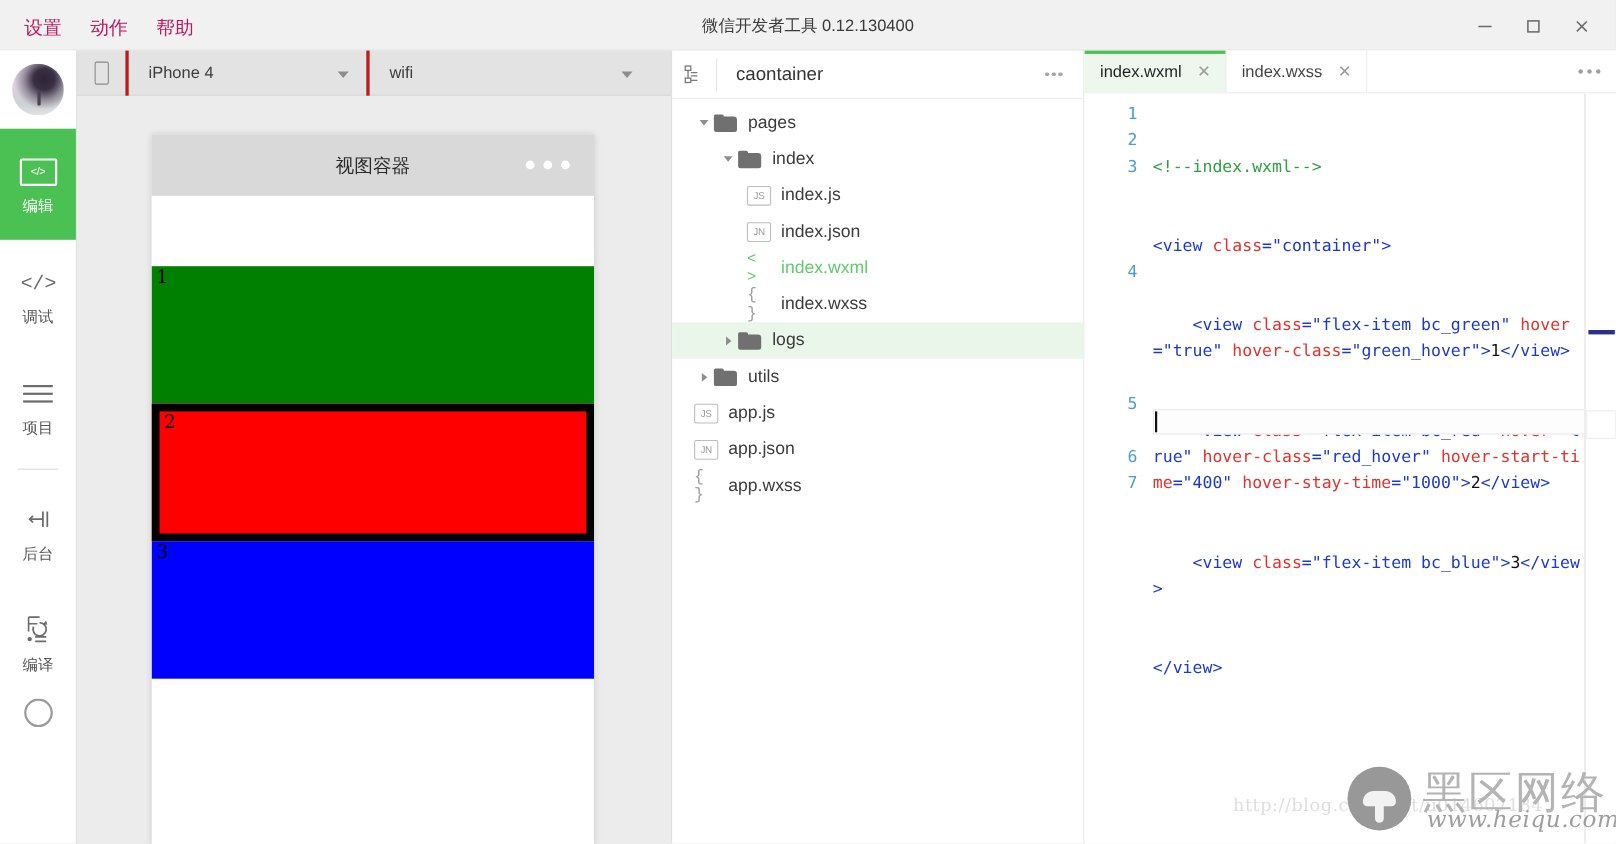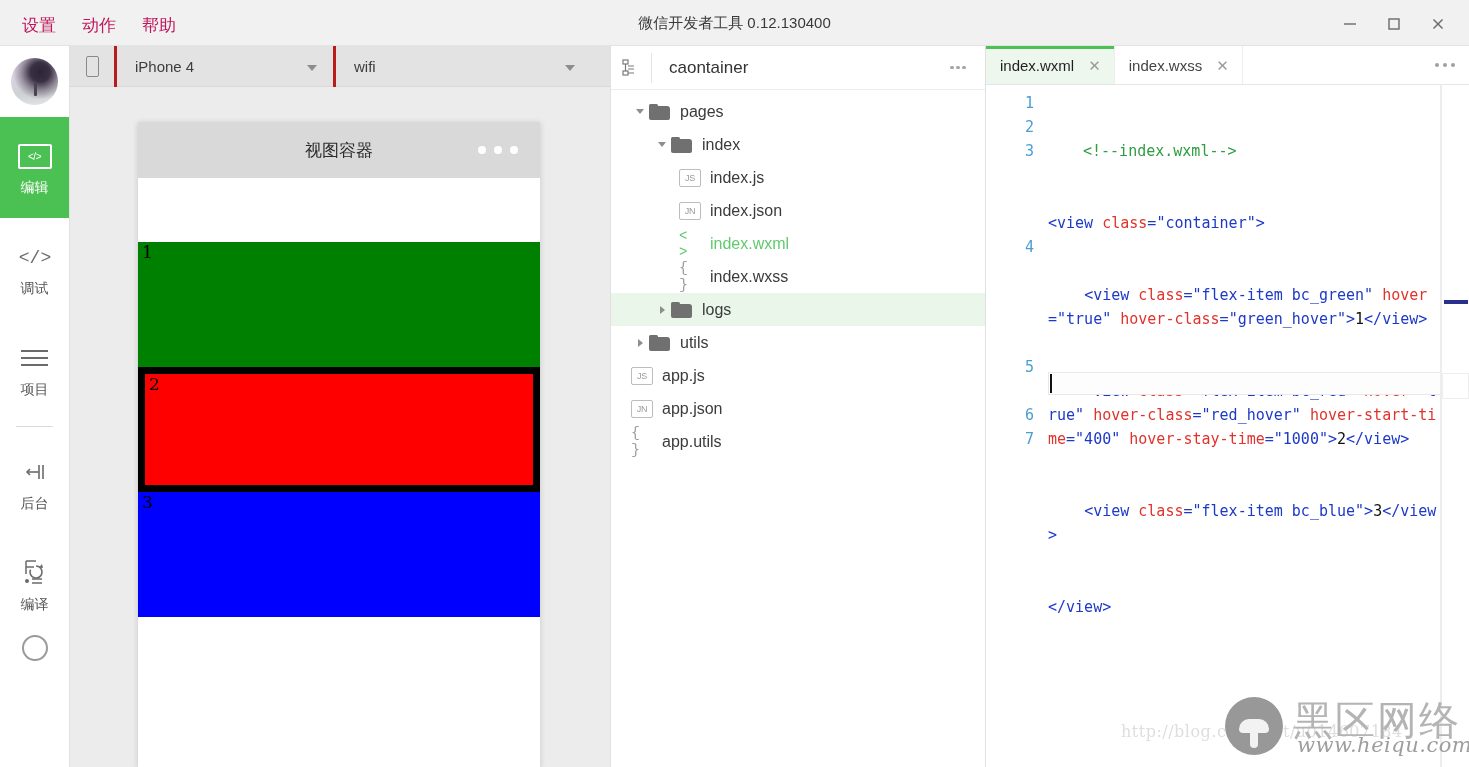--- a/index.html
+++ b/index.html
@@ -177,21 +177,21 @@
     position: relative; height: 682px; font-family: "DejaVu Sans Mono", "Liberation Mono", monospace;
     font-size: 15px; line-height: 24px; overflow: hidden; background: #fff;
   }
   .gutter { position: absolute; left: 0; top: 6px; width: 48px; text-align: right; color: #4a9ed1; }
   .gutter div { height: 24px; }
   .codetext { position: absolute; left: 62px; top: 6px; right: 28px; white-space: pre-wrap; word-break: break-all; }
   .codetext .ln { min-height: 24px; }
   .tag { color: #1c39c7; }
   .attr { color: #e0332b; }
   .str { color: #1c39c7; }
-  .cmt { color: #2f9e41; margin-left: 35px; }
+  .cmt { color: #2f9e41; }
   .txt { color: #111; }
   .cursorline {
     position: absolute; left: 62px; right: 28px; height: 23px;
     border: 1px solid #e8e8e8; background: #fdfdfd;
   }
   .caret { position: absolute; width: 2px; height: 19px; background: #111; }
   .ruler { position: absolute; right: 0; top: 0; width: 28px; height: 682px; border-left: 1px solid #ededed; background: #fff; }
   .ruler .mark { position: absolute; left: 2px; width: 24px; height: 4px; background: #2b2f8c; }
   .ruler .sel { position: absolute; left: 0; width: 27px; height: 26px; border: 1px solid #eeeeee; }
   .vscroll { position: absolute; right: 28px; top: 0; width: 1px; height: 682px; background: #ededed; }
@@ -418,21 +418,21 @@
       <div class="trow" style="padding-left:20px">
         <span class="fic">JS</span>
         <span>app.js</span>
       </div>
       <div class="trow" style="padding-left:20px">
         <span class="fic">JN</span>
         <span>app.json</span>
       </div>
       <div class="trow" style="padding-left:20px">
         <span class="fic nobox">{ }</span>
-        <span>app.utils</span>
+        <span>app.wxss</span>
       </div>
     </div>
   </div>
 
   <div class="editor">
     <div class="tabs">
       <div class="tab active">
         <span>index.wxml</span>
         <span class="x">✕</span>
       </div>

